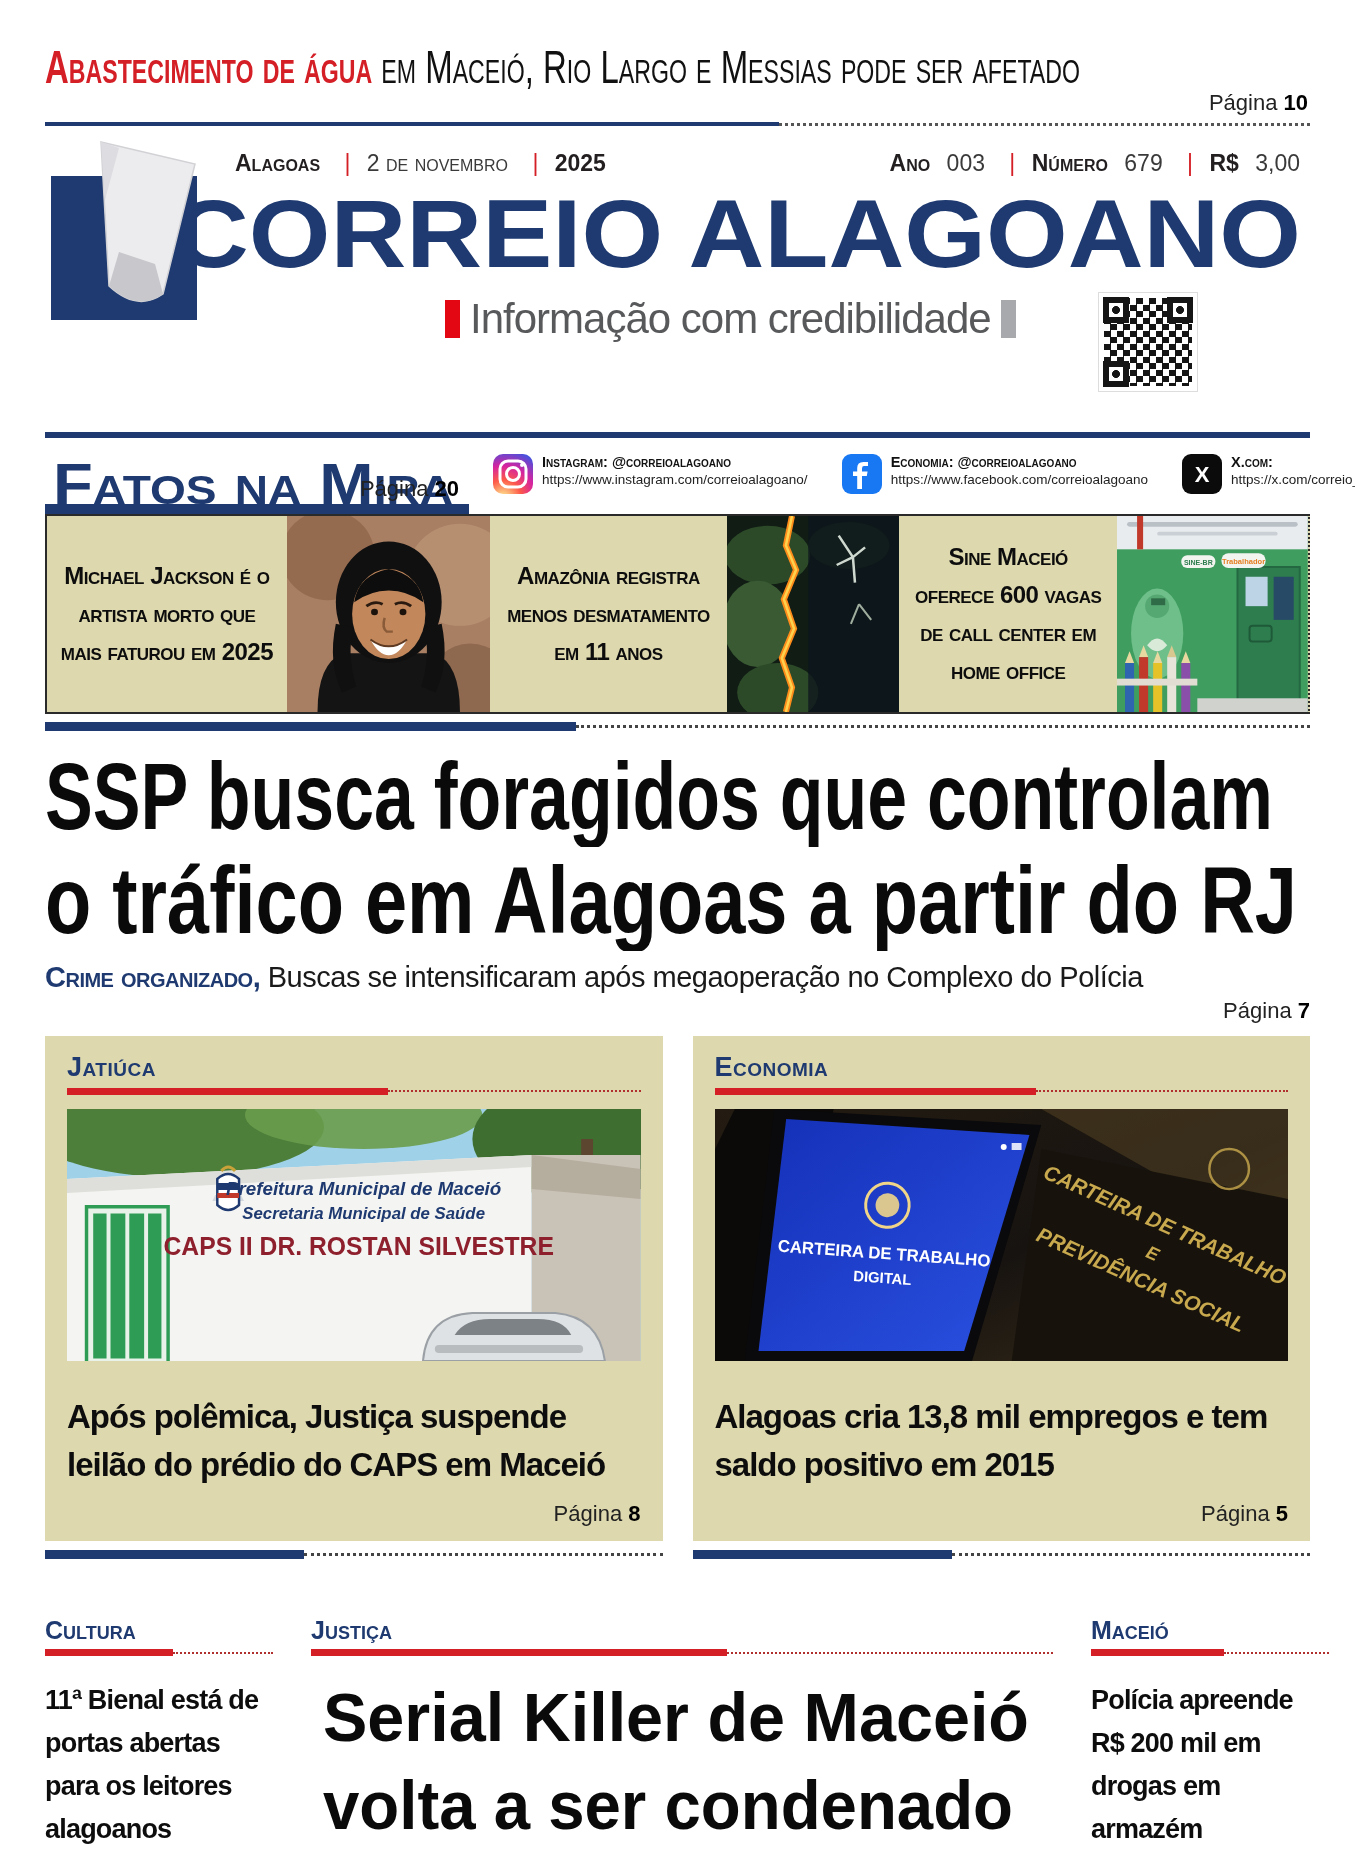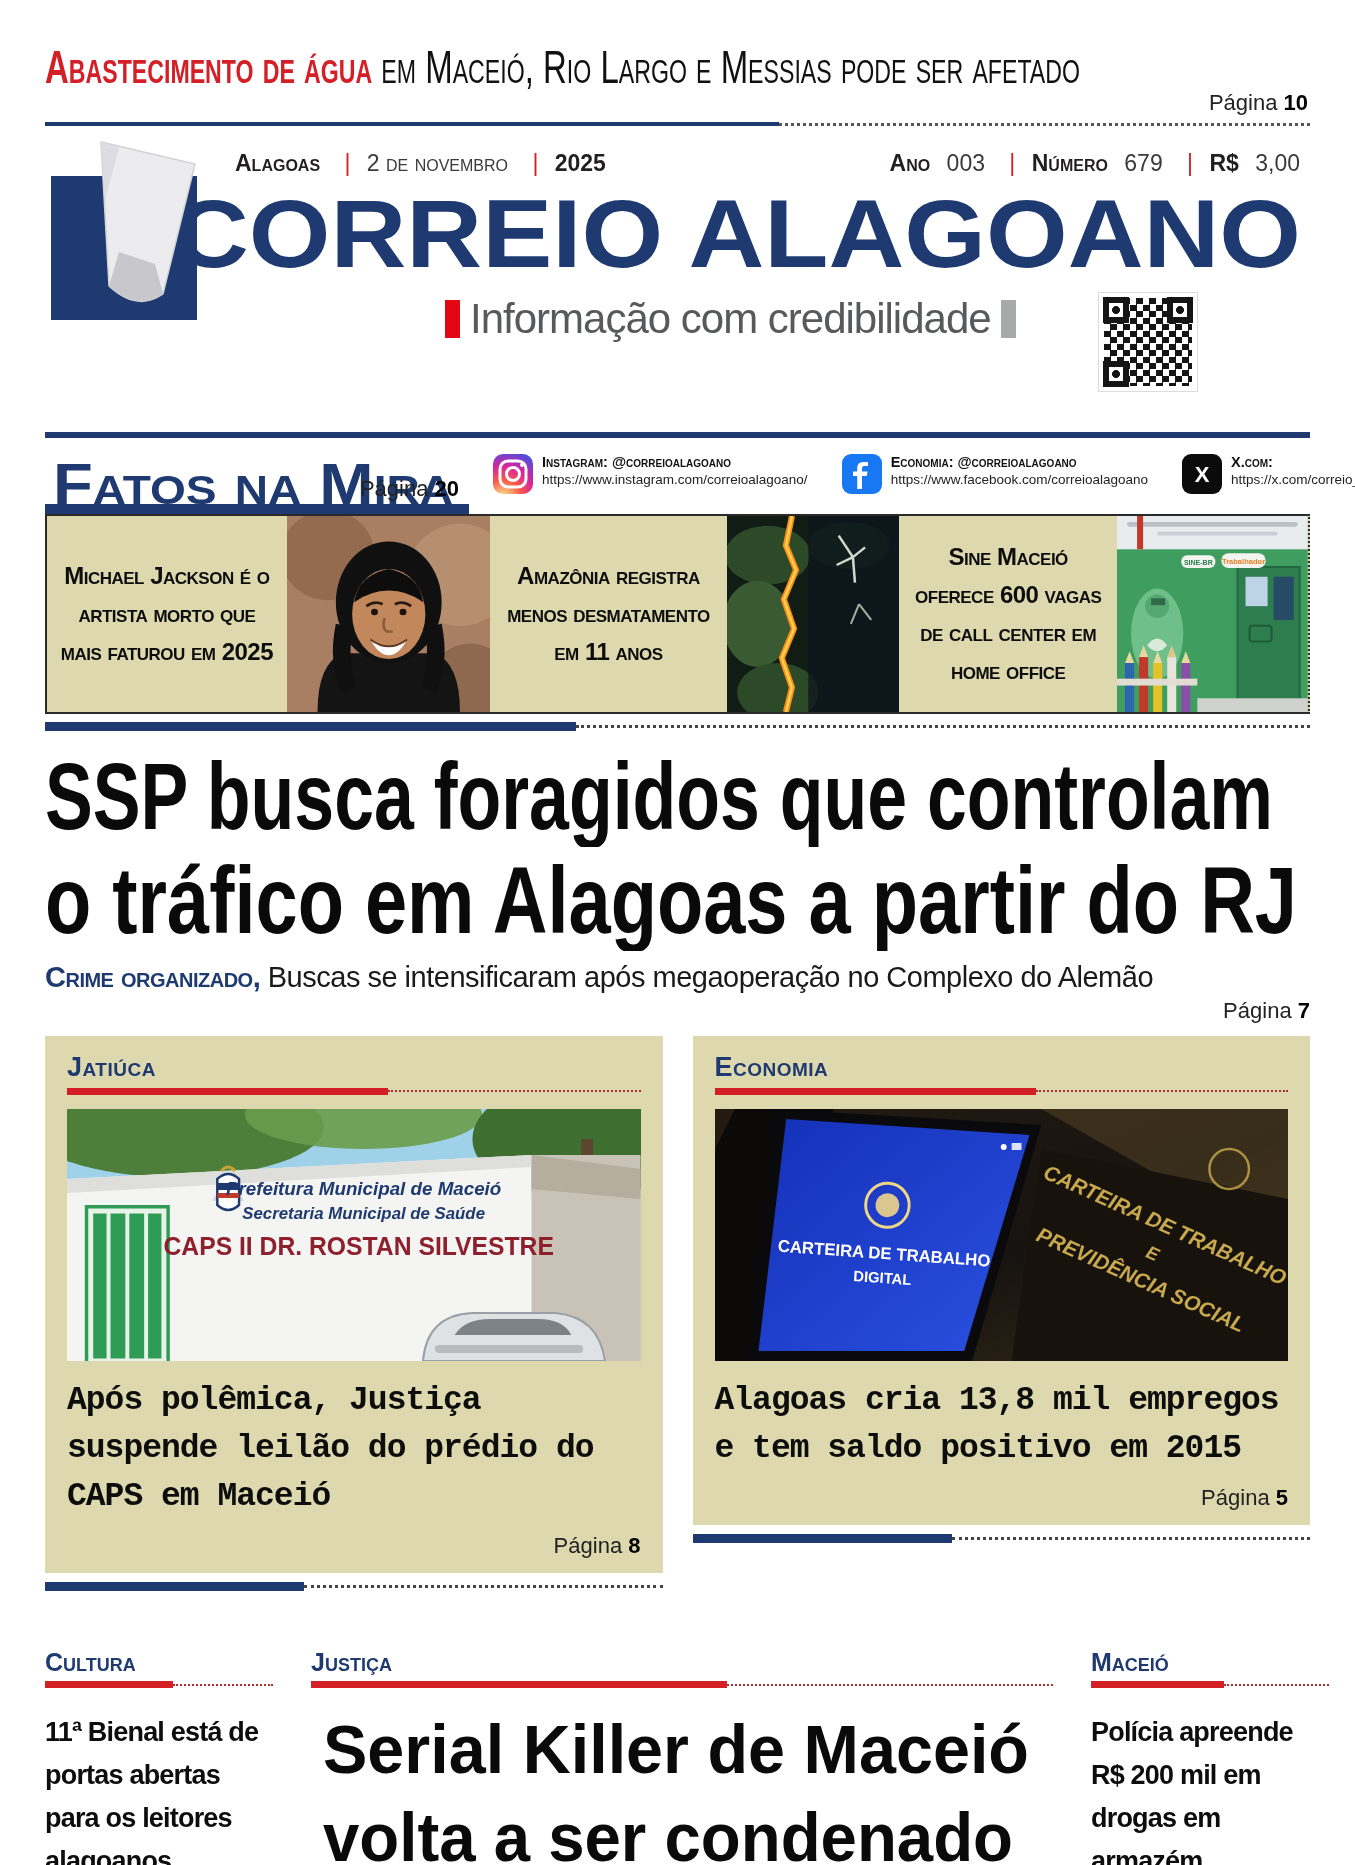--- a/index.html
+++ b/index.html
@@ -83,21 +83,21 @@
 
   
   .cards { display:grid; grid-template-columns:1fr 1fr; column-gap:30px; margin-top:12px; }
   .card { background:#ddd8ad; padding:16px 22px 14px 22px; }
   .card-header { font-size:27px; font-weight:800; color:#1e3a70; letter-spacing:0.5px; }
   .red-bar-row { display:flex; align-items:center; margin-top:4px; height:8px; }
   .red-bar { height:7px; background:#d41f26; width:56%; }
   .red-dotted { flex:1; border-top:2px dotted #b03030; }
   .card-img { margin-top:14px;border-radius:25px; }
   .card-img svg { display:block; width:100%; height:252px; }
-  .card-headline { margin-top:16px; font-size:33px; font-weight:800; letter-spacing:-1px; line-height:1.45; color:#0d0d0d;font-family:Liberation Mono, monospace; }
+  .card-headline { margin-top:32px; font-size:33px; font-weight:800; letter-spacing:-1px; line-height:1.45; color:#0d0d0d; }
   .card-pagina { text-align:right; margin-top:12px; }
   .under-card { margin-top:9px; }
 
   
   .bottom { display:grid; grid-template-columns:228px 1fr 238px; column-gap:38px; margin-top:56px; }
   .bsec-header { font-size:25px; font-weight:800; color:#1e3a70; }
   .bsec-headline { margin-top:22px; font-size:27px; font-weight:800; letter-spacing:-0.8px; line-height:1.6; color:#0d0d0d; }
   .bsec-pagina { text-align:center; margin-top:16px; }
   .justica-lines { margin-top:18px;margin-left:12px; }
   .justica-lines svg { display:block; }
@@ -317,21 +317,21 @@
   </div>
 
   <div class="headline-block">
     <svg width="1265" height="102">
       <text x="0" y="84" font-size="95" textLength="1228" lengthAdjust="spacingAndGlyphs">SSP busca foragidos que controlam</text>
     </svg>
     <svg width="1265" height="104">
       <text x="0" y="86" font-size="95" textLength="1252" lengthAdjust="spacingAndGlyphs">o tráfico em Alagoas a partir do RJ</text>
     </svg>
     <div class="subhead">
-      <span class="kicker sc">Crime organizado,</span><span> Buscas se intensificaram após megaoperação no Complexo do Alemão</span>
+      <span class="kicker sc">Crime organizado,</span><span> Buscas se intensificaram após megaoperação no Complexo do Polícia</span>
     </div>
     <div class="pagina headline-pagina">
       <span>Página</span> <b>7</b>
     </div>
   </div>
 
   <div class="cards">
 
     <div>
       <div class="card">

